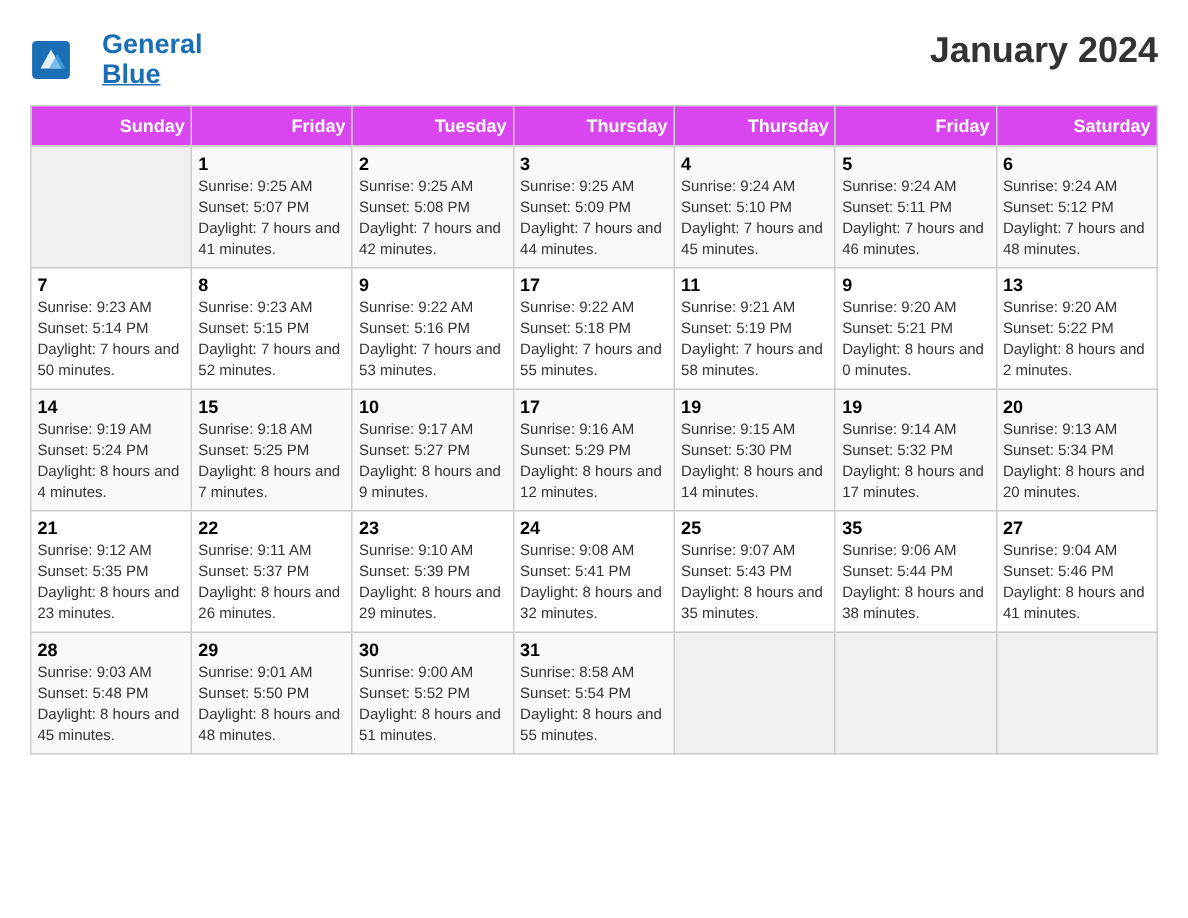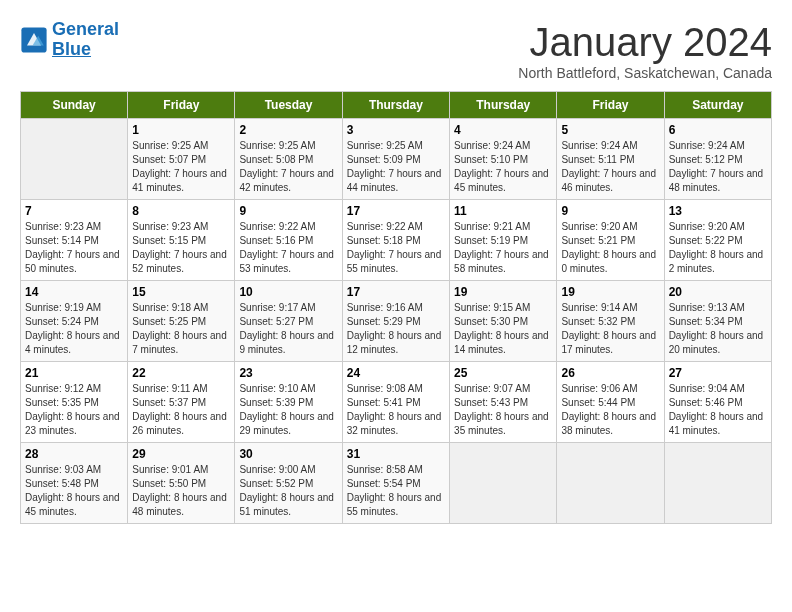--- a/index.html
+++ b/index.html
@@ -12,57 +12,57 @@
     }
     .header-area {
       display: flex;
       justify-content: space-between;
       align-items: flex-start;
       margin-bottom: 10px;
     }
     .logo {
       display: flex;
       align-items: center;
-      gap: 4px;
+      gap: 20px;
     }
     .logo-text {
       font-size: 18px;
       font-weight: bold;
       color: #333;
       line-height: 1.1;
     }
     .logo-text span {
       color: #1a6eb5;
     }
     .logo-icon {
       width: 28px;
       height: 28px;
     }
     .title-area {
       text-align: right;
     }
     .month-title {
-      font-size: 40px;
-      font-weight: normal;
+      font-size: 24px;
+      font-weight: bold;
       color: #333;
     }
     .subtitle {
       font-size: 14px;
       color: #555;
     }
     table {
       width: 100%;
       border-collapse: collapse;
       font-size: 11px;
     }
     thead tr th {
-      background-color: #4d7c0f;
+      background-color: #d946ef;
       color: #fff;
       padding: 6px 4px;
-      text-align: center;
+      text-align: right;
       font-size: 12px;
       border: 1px solid #ccc;
     }
     tbody tr td {
       border: 1px solid #ccc;
       vertical-align: top;
       padding: 4px;
       height: 80px;
       width: 108px;
       background: #fff;
@@ -94,21 +94,20 @@
       <polygon points="10,28 20,10 30,28" fill="white" opacity="0.9"></polygon>
       <polygon points="18,28 26,14 34,28" fill="#4ea8e0" opacity="0.7"></polygon>
     </svg>
     <div class="logo-text">
       <div><span>General</span></div>
       <div><span style="color:#1a6eb5;text-decoration:underline;">Blue</span></div>
     </div>
   </div>
   <div class="title-area">
     <div class="month-title">January 2024</div>
-    <div class="subtitle">North Battleford, Saskatchewan, Canada</div>
   </div>
 </div>
 
 <table>
   <thead>
     <tr>
       <th>Sunday</th>
       <th>Friday</th>
       <th>Tuesday</th>
       <th>Thursday</th>
@@ -270,21 +269,21 @@
           Sunrise: 9:08 AM<br>Sunset: 5:41 PM<br>Daylight: 8 hours and 32 minutes.
         </div>
       </td>
         <td>
         <div class="day-number">25</div>
         <div class="day-info">
           Sunrise: 9:07 AM<br>Sunset: 5:43 PM<br>Daylight: 8 hours and 35 minutes.
         </div>
       </td>
         <td>
-        <div class="day-number">26</div>
+        <div class="day-number">35</div>
         <div class="day-info">
           Sunrise: 9:06 AM<br>Sunset: 5:44 PM<br>Daylight: 8 hours and 38 minutes.
         </div>
       </td>
         <td>
         <div class="day-number">27</div>
         <div class="day-info">
           Sunrise: 9:04 AM<br>Sunset: 5:46 PM<br>Daylight: 8 hours and 41 minutes.
         </div>
       </td>

